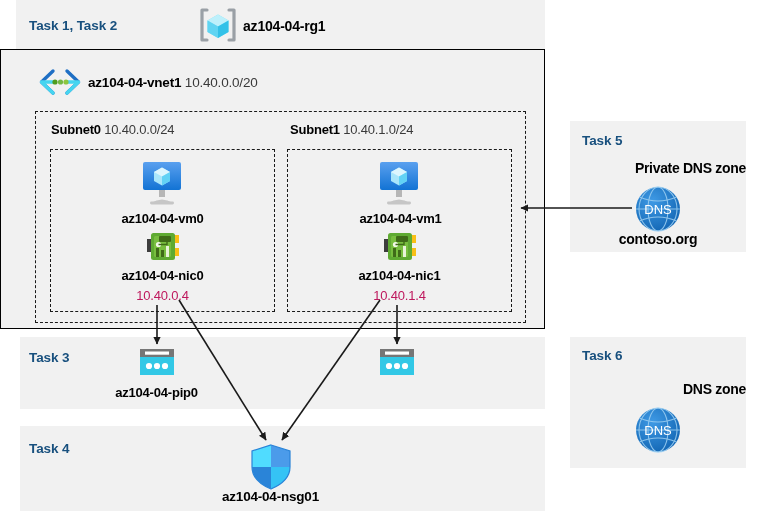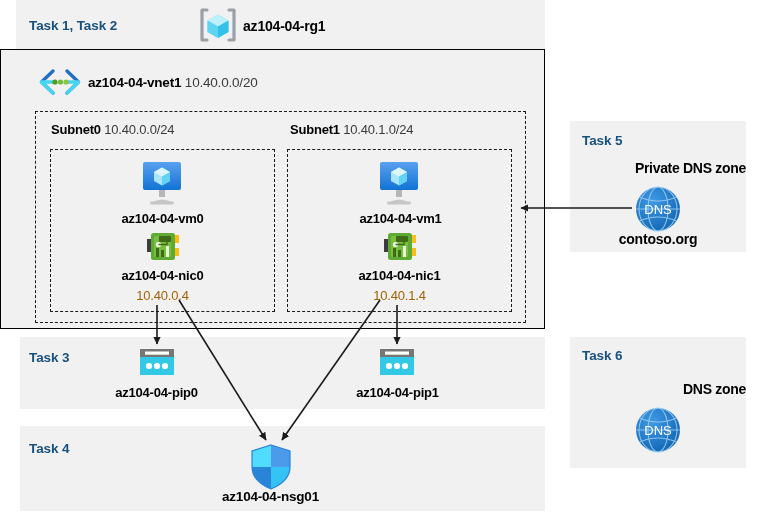--- a/index.html
+++ b/index.html
@@ -49,21 +49,21 @@
     position: absolute;
     color: #000000;
     font-size: 13px;
     font-weight: bold;
     white-space: nowrap;
     text-align: center;
     letter-spacing: -0.2px;
   }
   .res-sub {
     position: absolute;
-    color: #a16207;
+    color: #be185d;
     font-size: 13px;
     font-weight: normal;
     white-space: nowrap;
     text-align: center;
     letter-spacing: -0.2px;
   }
   .hdr-title {
     position: absolute;
     white-space: nowrap;
     font-size: 13.5px;
@@ -262,21 +262,20 @@
     <svg width="42" height="34" viewBox="0 0 42 34">
       <rect x="4" y="3" width="34" height="8" fill="#767676"></rect>
       <rect x="9" y="5.5" width="24" height="3.2" fill="#ffffff"></rect>
       <rect x="4" y="11" width="34" height="18" fill="#32c8e6"></rect>
       <circle cx="13" cy="20" r="3.1" fill="#ffffff"></circle>
       <circle cx="21" cy="20" r="3.1" fill="#ffffff"></circle>
       <circle cx="29" cy="20" r="3.1" fill="#ffffff"></circle>
     </svg>
   </div>
 
-  <div class="res-name" style="left:339px; top:385px; width:117px;">az104-04-pip1</div>
 
   <div class="gray-panel" style="left:20px; top:426px; width:525px; height:85px;"></div>
 
   <div class="task-label" style="left:29px; top:441px;">Task 4</div>
 
   <div class="icon" style="left:248px; top:443px;">
     <svg width="46" height="48" viewBox="0 0 46 48">
       <defs>
         <clipPath id="shclip">
           <path d="M23 2 L42 8 L42 24 Q42 38 23 46 Q4 38 4 24 L4 8 Z"></path>

